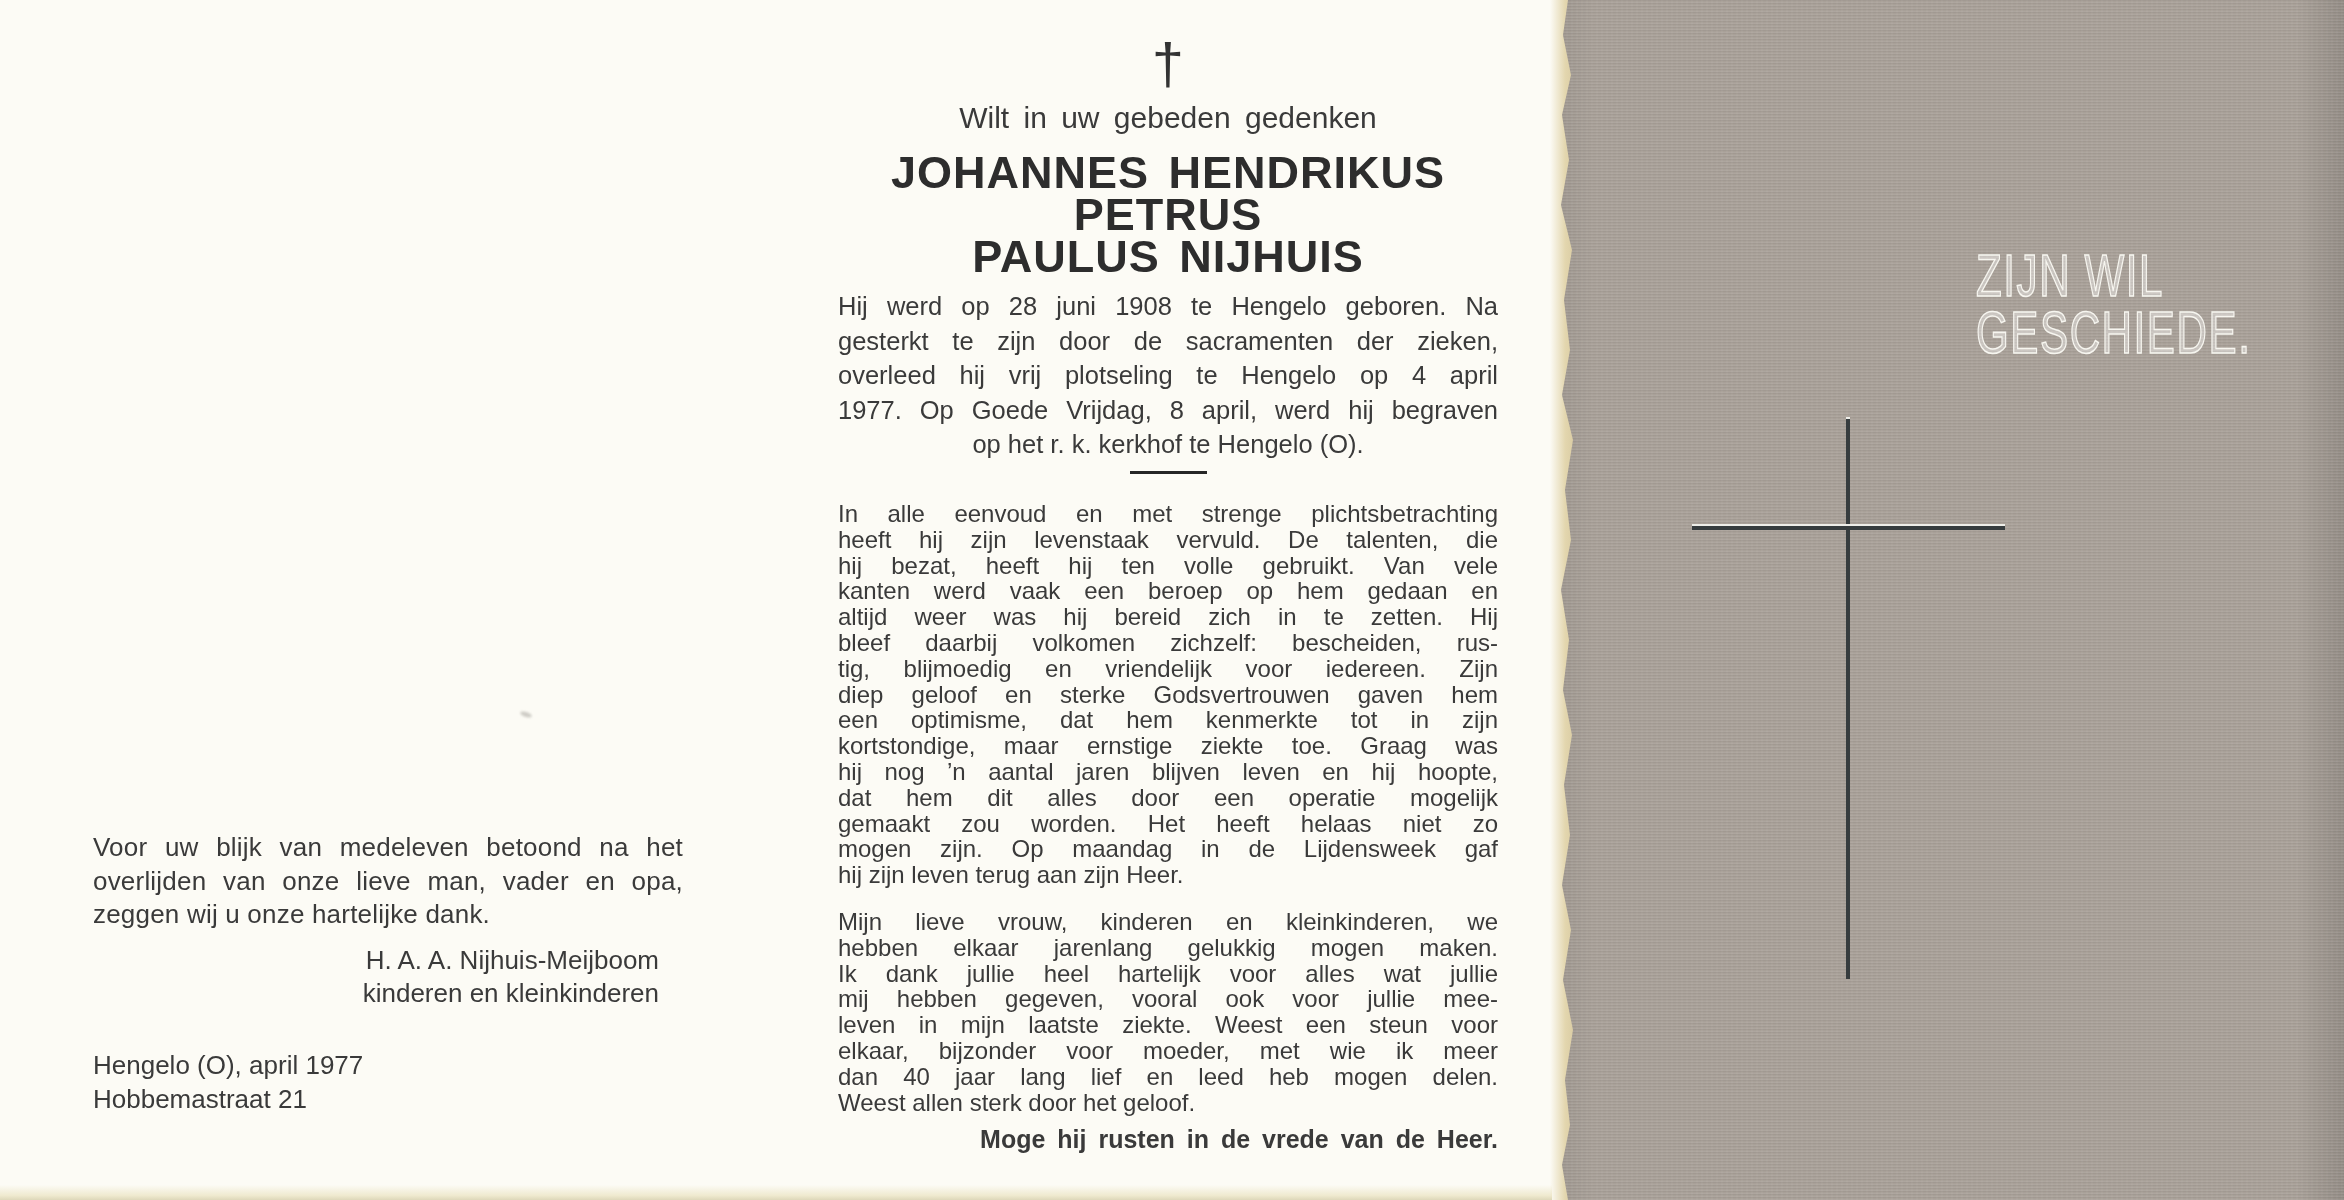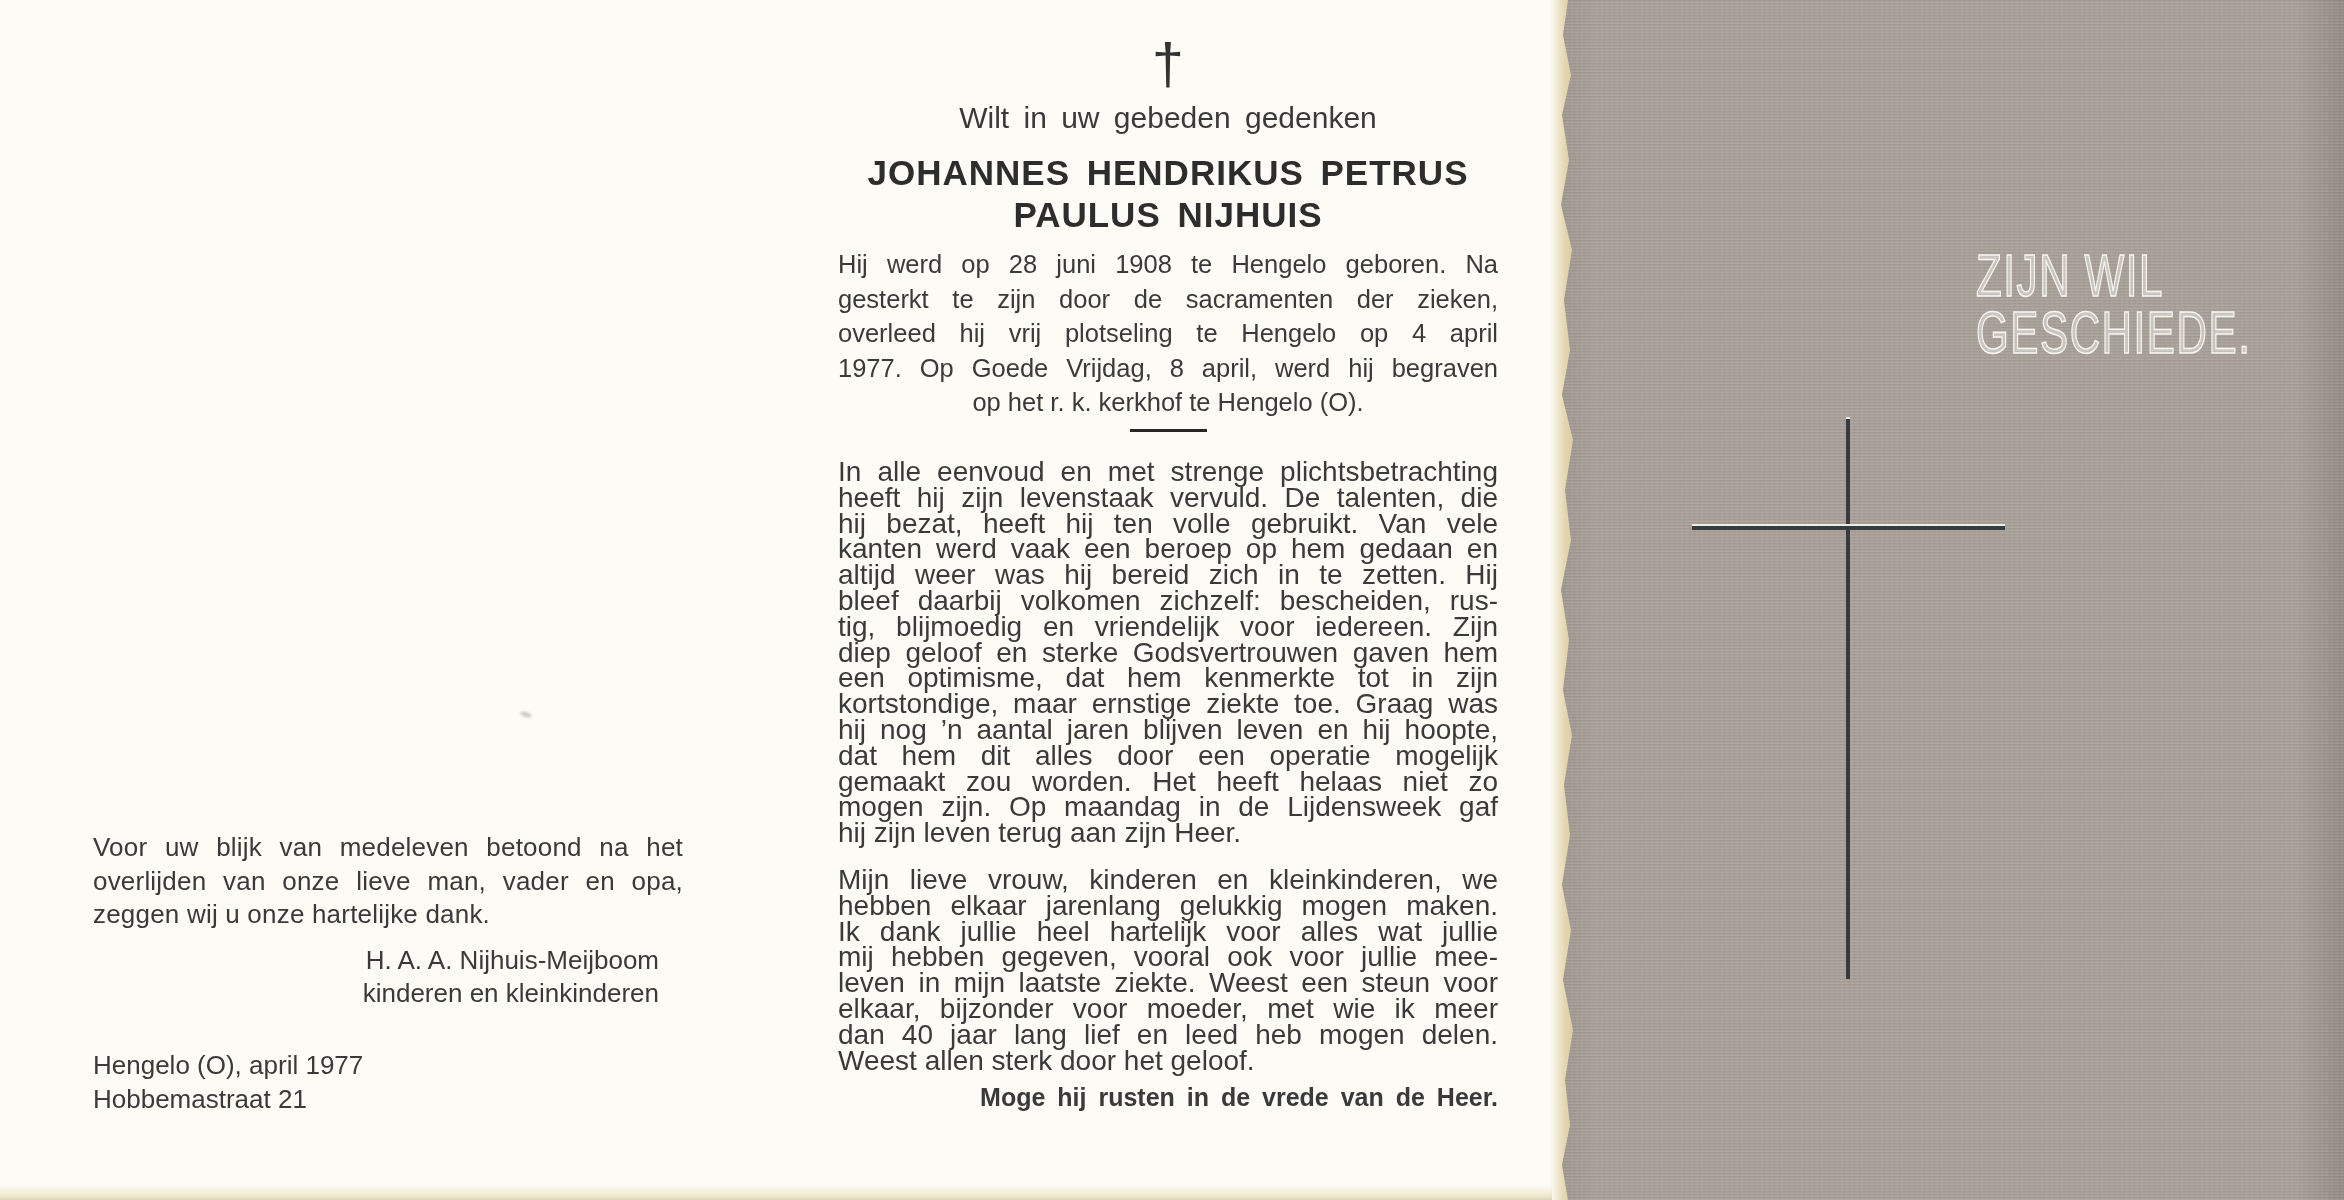--- a/index.html
+++ b/index.html
@@ -17,29 +17,29 @@
   }
   
   .panel-left{position:absolute; left:93px; top:831px; width:590px;}
   .thanks{font-size:26px; line-height:33.5px; letter-spacing:.2px;}
   .signature{margin-top:12px; width:566px; text-align:right; font-size:26px; line-height:33.5px;}
   .address-block{margin-top:37px; font-size:26px; line-height:34px;}
   
   .panel-mid{position:absolute; left:838px; top:0; width:660px;}
   .cross-glyph{margin-top:34px; font-size:58px; line-height:60px; text-align:center; color:#333;}
   .intro{margin-top:8px; font-size:30px; line-height:32px; text-align:center; word-spacing:6px;}
-  .name{margin:0; font-size:35px; line-height:42px; font-weight:bold; text-align:center;
+  .name{margin:0; font-size:45px; line-height:42px; font-weight:bold; text-align:center;
         letter-spacing:1px; color:var(--ink_dark); word-spacing:6px;}
   .name.first{margin-top:18px;}
   .spouse{margin-top:10px; font-size:26px; line-height:33px; text-align:center; word-spacing:4px;}
   .obit{margin-top:11px; font-size:25.5px; line-height:34.6px;}
   .divider{margin:9px auto 0 auto; width:77px; height:3px; background:var(--divider);}
   .body1{margin-top:27px;}
   .body2{margin-top:21px;}
-  .bodytext{font-size:28px; line-height:25.8px;}
+  .bodytext{font-size:24px; line-height:25.8px;}
   .closing{margin-top:9px; font-size:25px; line-height:30px; text-align:right; word-spacing:5px;font-weight:bold;}
   
   .justified .tline{text-align:justify; text-align-last:justify; text-justify:inter-word;}
   .justified .tline-last{text-align-last:left;}
   .justified.last-center .tline-last{text-align-last:center;}
   
   .torn-strip{position:absolute; left:1550px; top:0; width:34px; height:1200px;
     background:linear-gradient(90deg,#fcfbf5 0%, var(--torn_edge) 45%, #cfc198 100%);}
   .panel-right{position:absolute; left:1556px; top:0; width:788px; height:1200px;
     background-color:var(--taupe);

